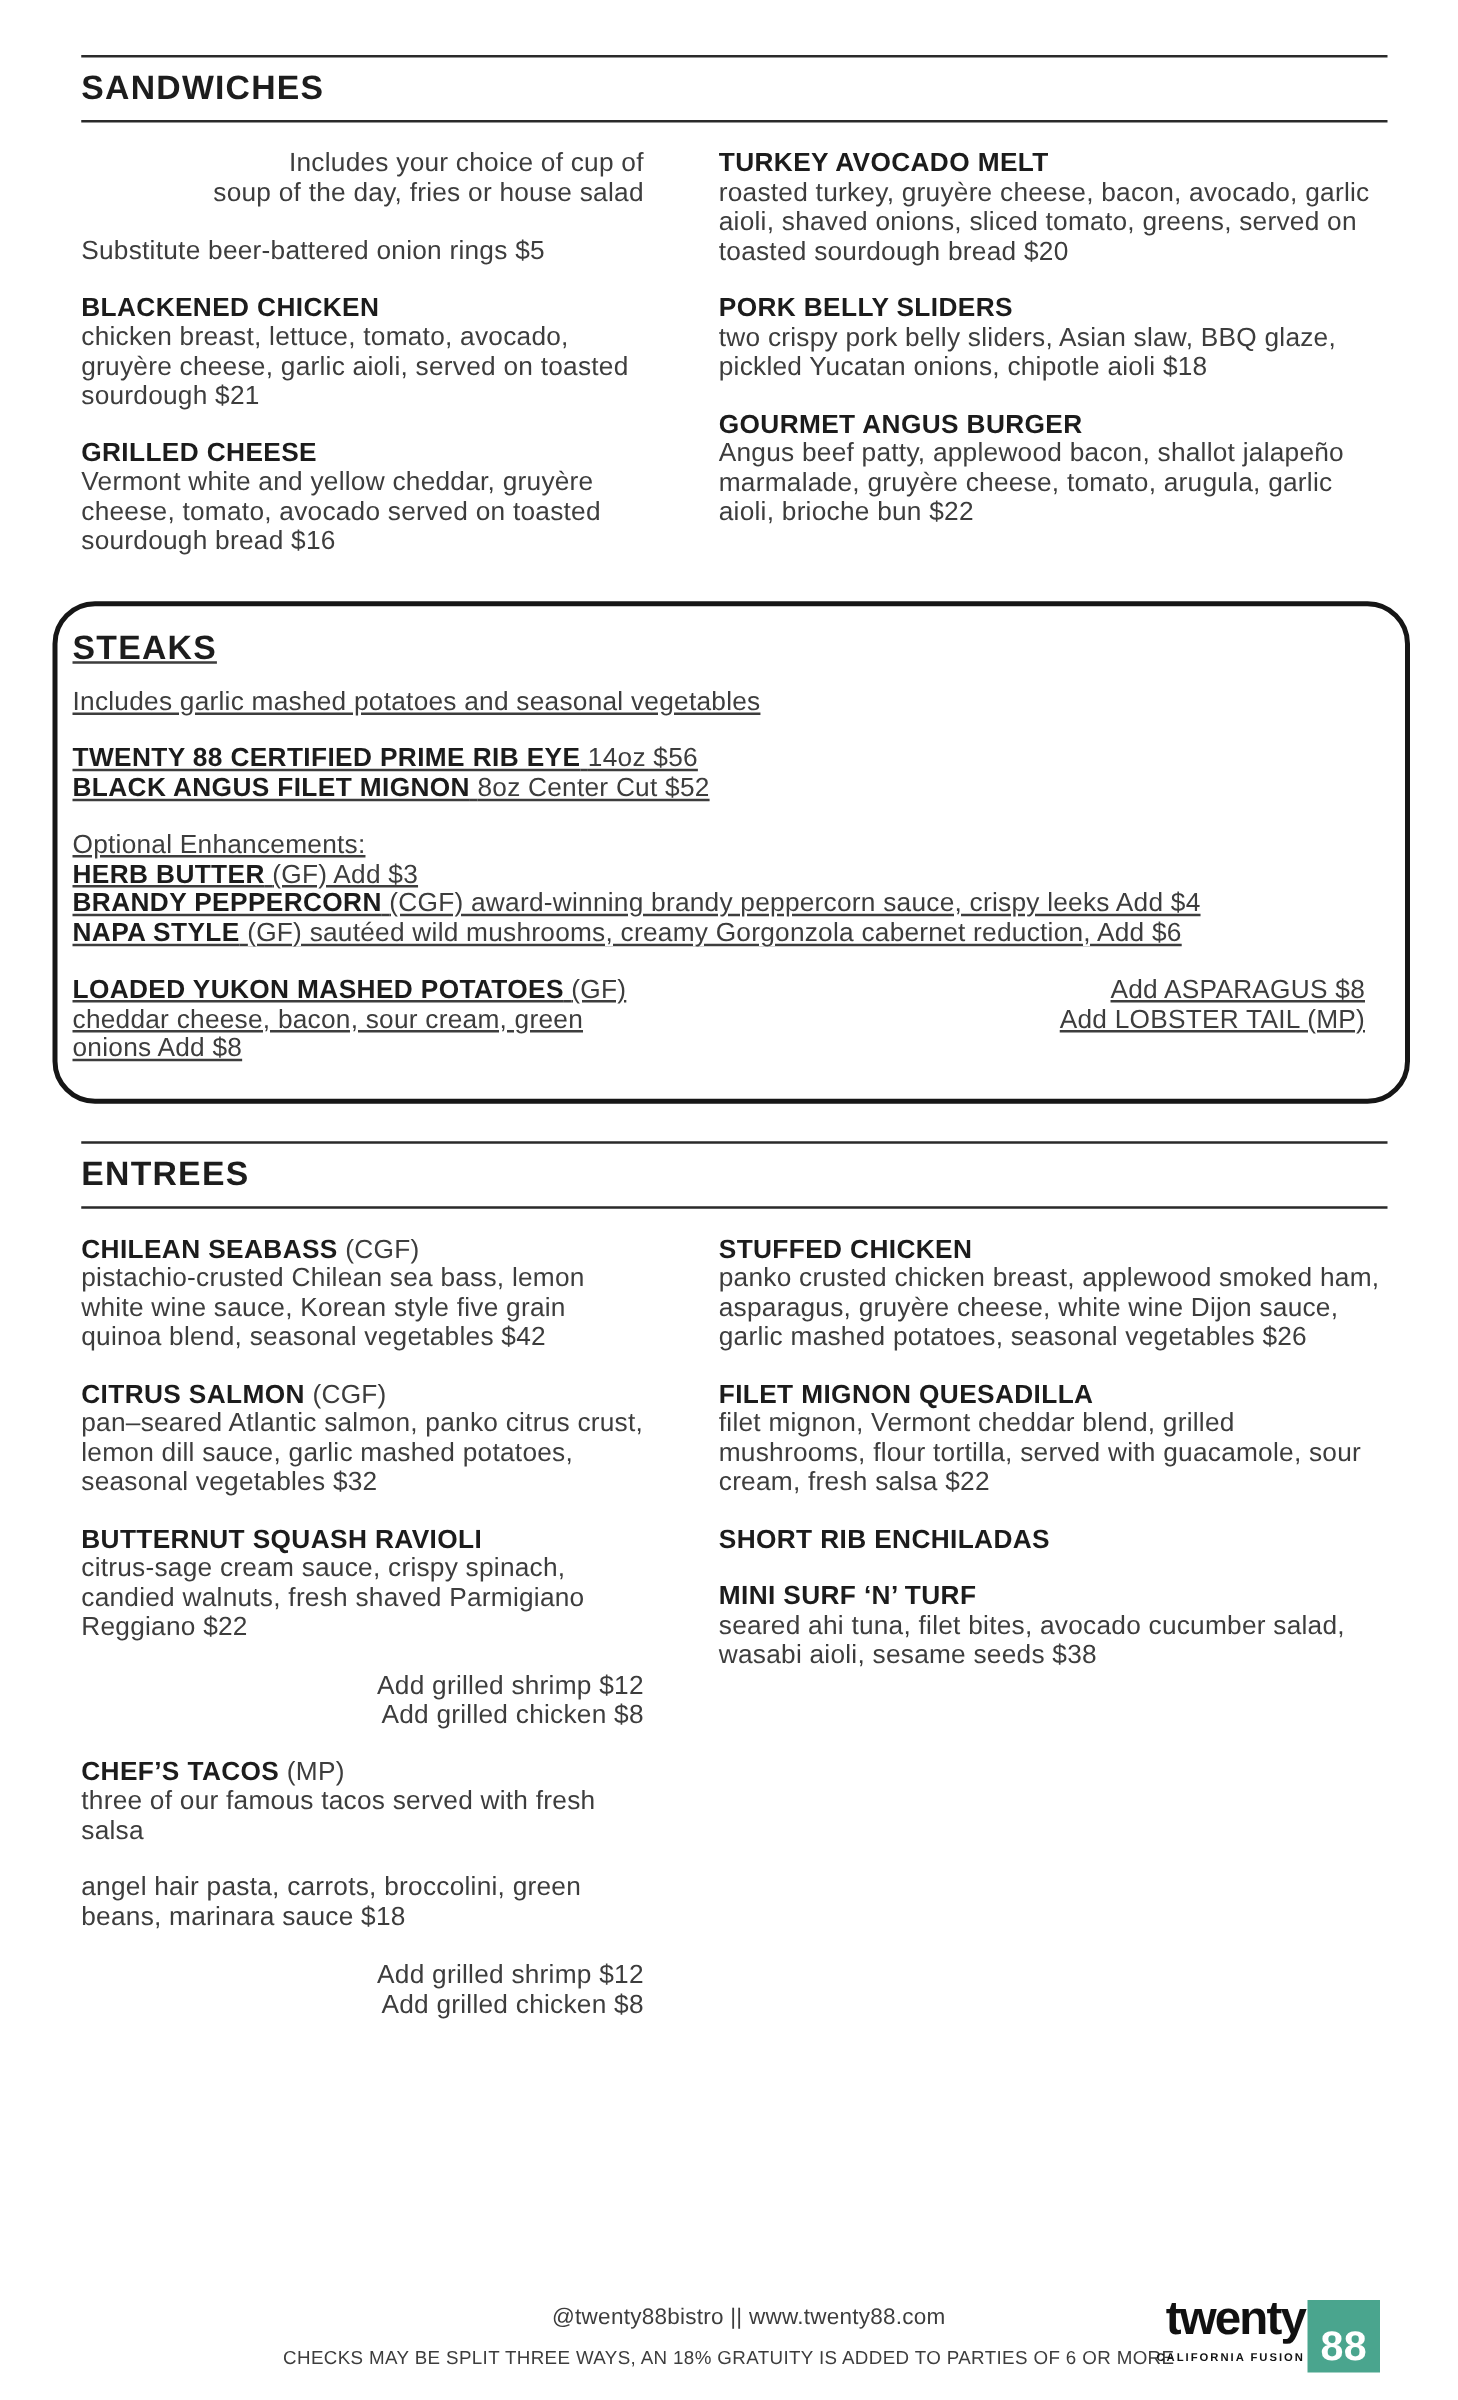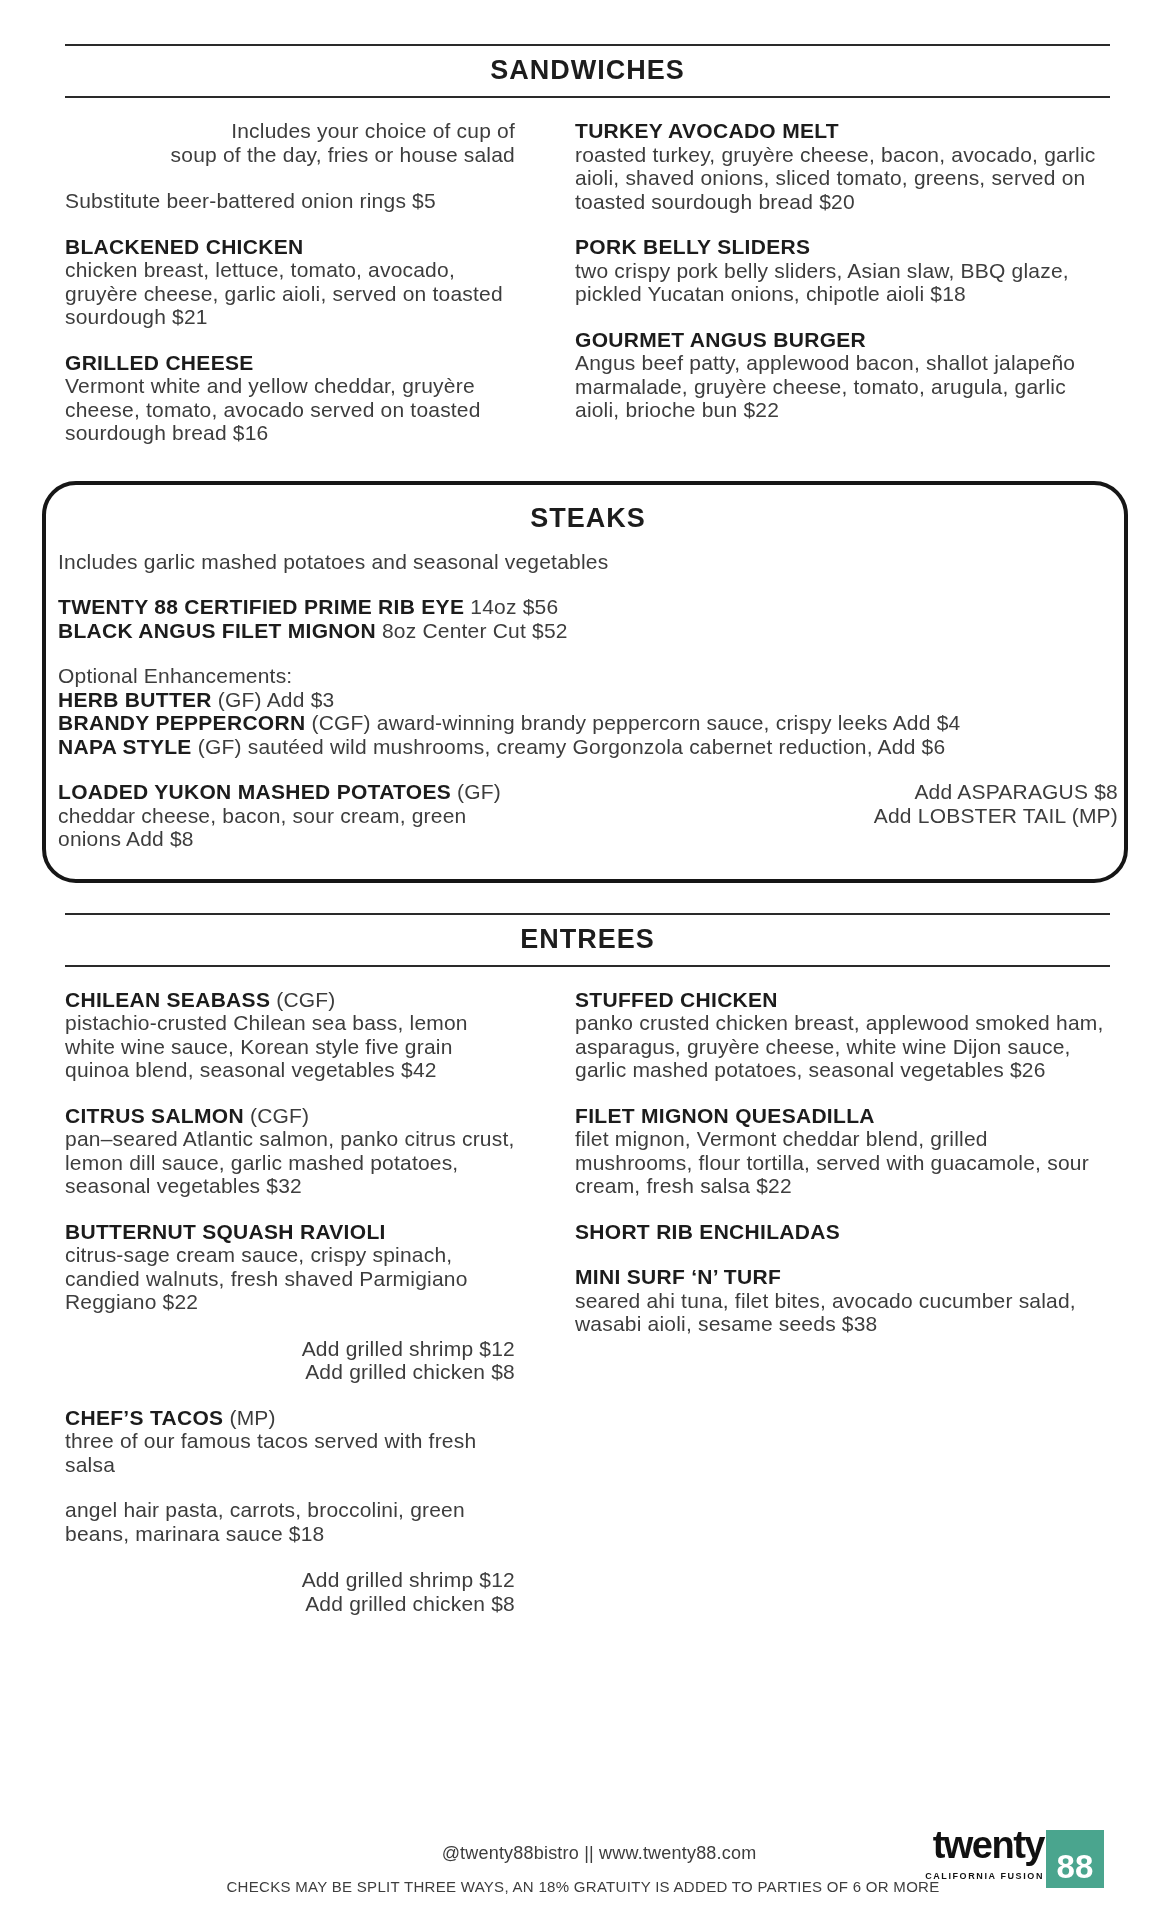--- a/index.html
+++ b/index.html
@@ -24,21 +24,20 @@
   .sec-head {
     margin: 0 56px 0 65px;
     border-top: 2px solid #2a2a2a;
     border-bottom: 2px solid #2a2a2a;
     padding: 9px 0 11px;
   }
   .sec-title {
     font-size: 27px;
     font-weight: bold;
     color: #1d1d1d;
-    text-align: center;
     letter-spacing: 1px;
     line-height: 30px;
   }
 
   .two-col {
     display: flex;
     padding: 0 56px 0 65px;
     gap: 60px;
     margin-top: 21px;
   }
@@ -53,21 +52,22 @@
   }
   .item-tag { color: #3d3d3d; }
   .extras { margin-top: 23px; }
   .intro2 { margin-top: 23px; }
 
   
   .steaks-box {
     margin: 36px 38px 0 42px;
     border: 4px solid #161616;
     border-radius: 34px;
-    padding: 8px 6px 28px 12px;
+    padding: 8px 32px 28px 12px;
+    text-decoration: underline;
   }
   .steaks-title { margin: 10px 0 17px; }
   .line { margin: 0; }
   .cuts { margin-top: 22px; }
   .opt-label { margin-top: 22px; }
   .steaks-bottom { margin-top: 22px; display: flex; }
   .steaks-bottom .side-item { flex: 0 0 455px; }
   .steaks-bottom .addons { flex: 1; margin-left: 12px; }
   .steaks-bottom .item { margin-top: 0; }
 
@@ -89,21 +89,21 @@
   }
   .checks {
     text-align: center;
     font-size: 15px;
     letter-spacing: 0.3px;
     color: #3d3d3d;
   }
   .logo {
     position: absolute;
     right: 62px;
-    bottom: 10px;
+    bottom: 0;
     display: flex;
     align-items: flex-end;
   }
   .logo-textcol {
     display: flex;
     flex-direction: column;
     align-items: flex-end;
   }
   .logo-word {
     font-size: 38px;

